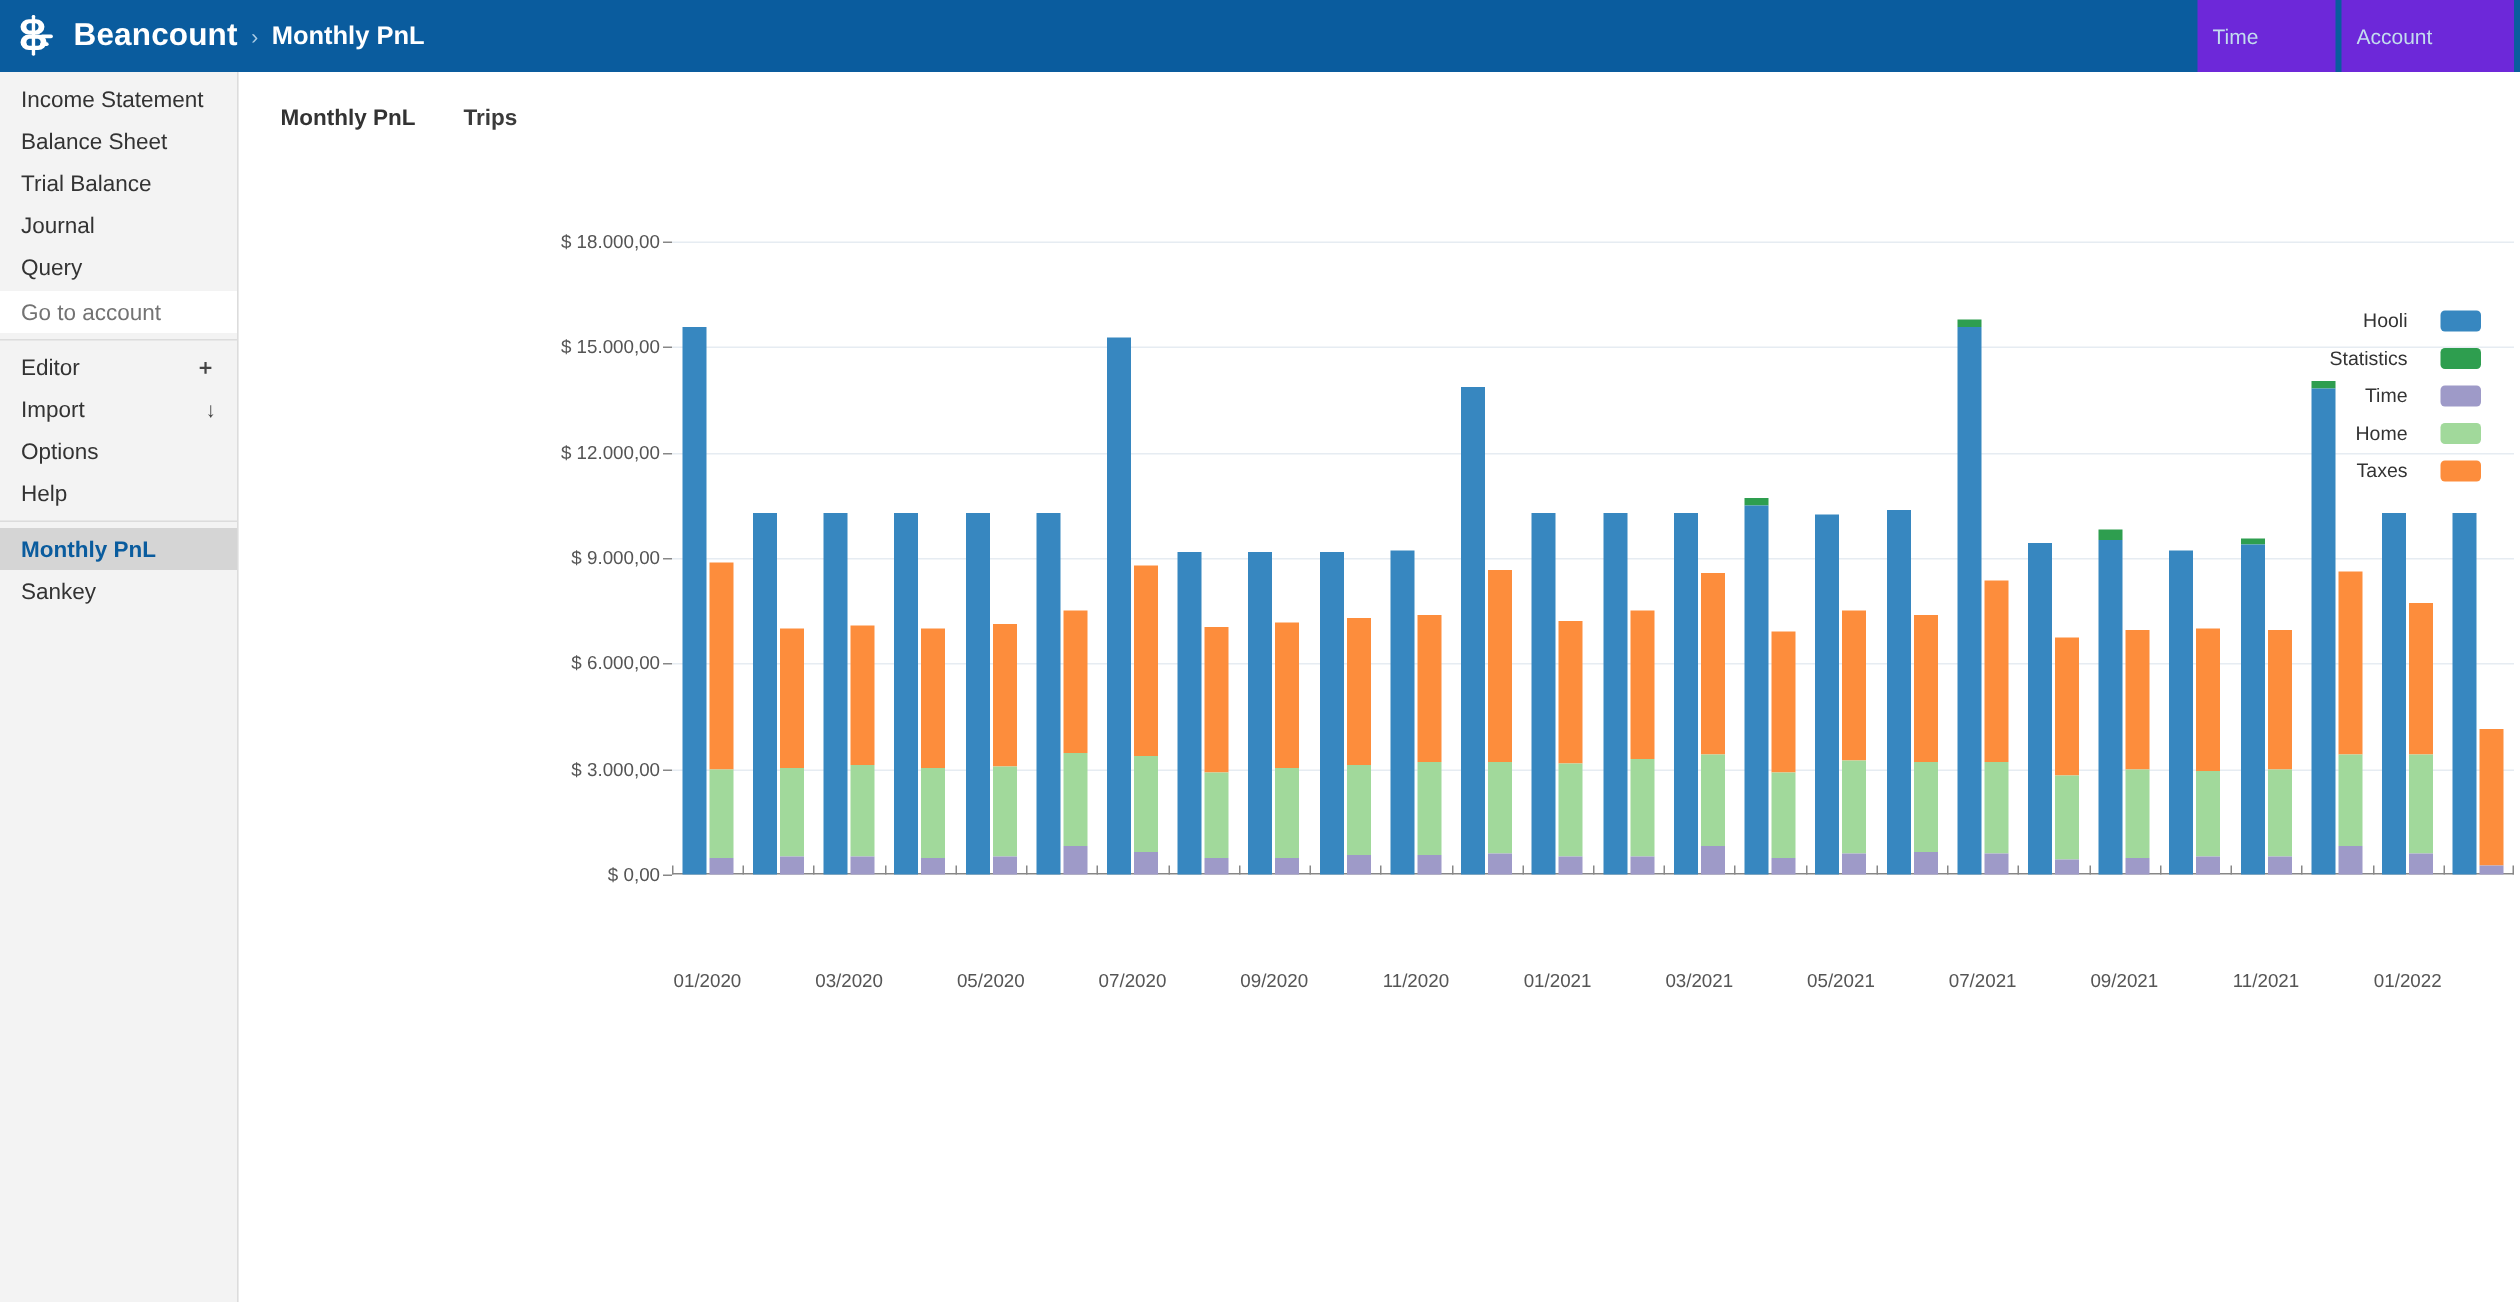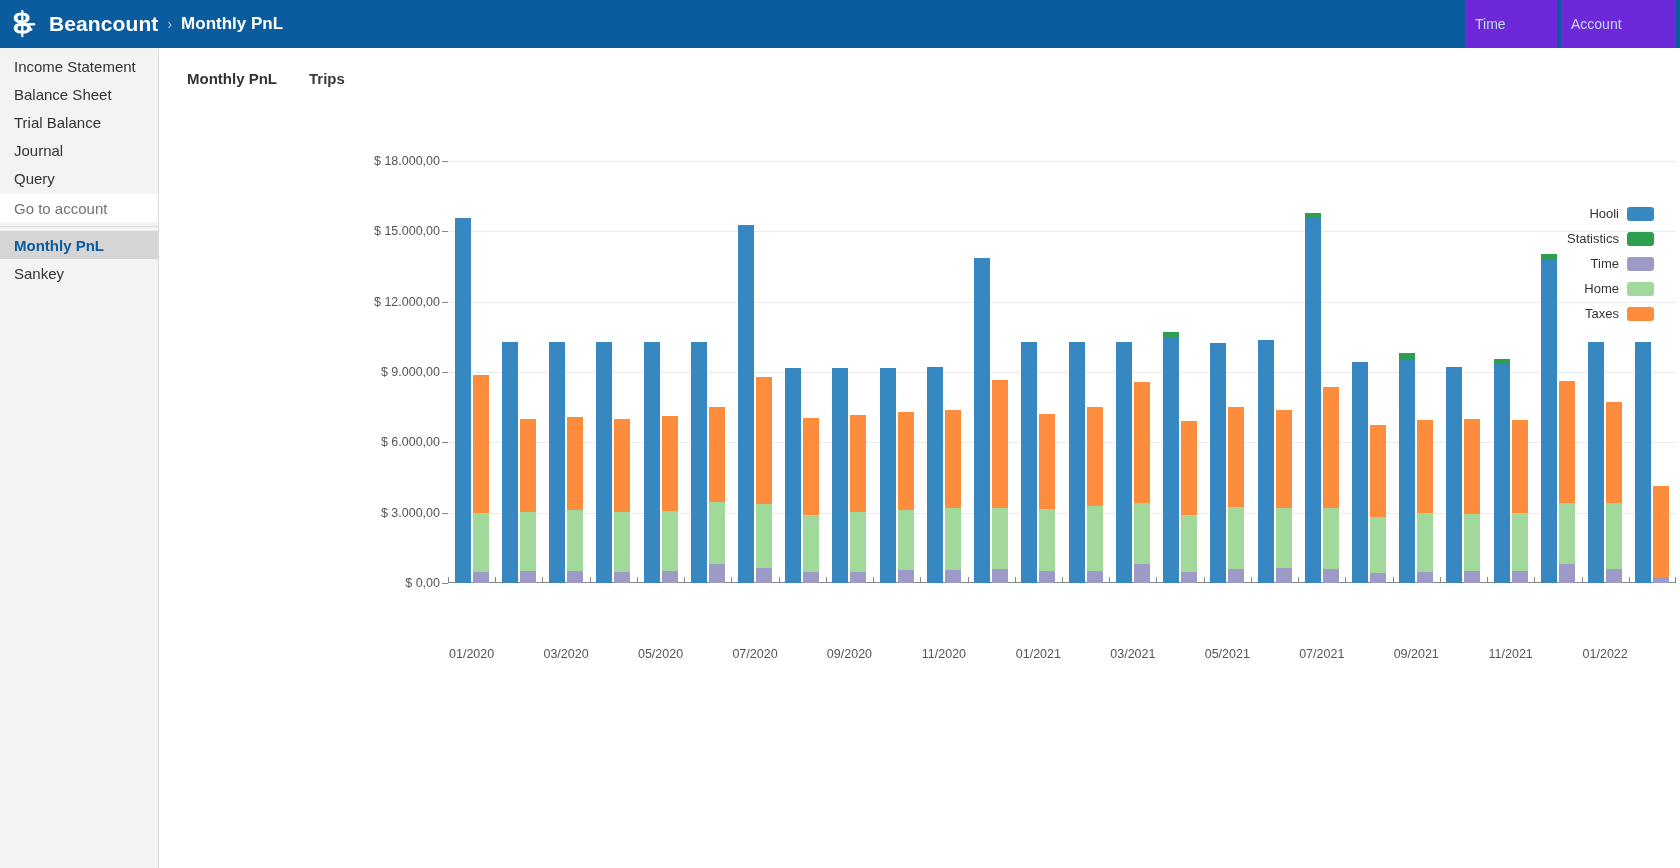--- a/index.html
+++ b/index.html
@@ -155,21 +155,21 @@
   }
 
   
   #legend {
     position: absolute;
     right: 12px; top: 100px;
     display: flex; flex-direction: column; gap: 10px;
     align-items: flex-end;
   }
   .legend-row {
-    display: flex; align-items: center; gap: 8px;
+    display: flex; align-items: center; gap: 22px;
     cursor: pointer;
     justify-content: flex-end;
   }
   .legend-label {
     font-size: 13px; color: #333333; white-space: nowrap;
   }
   .legend-swatch {
     width: 27px; height: 14px; border-radius: 3px;
   }
 </style>
@@ -205,20 +205,36 @@
       <div class="nav-item">
         <span class="nav-label">Trial Balance</span>
       </div>
       <div class="nav-item">
         <span class="nav-label">Journal</span>
       </div>
       <div class="nav-item">
         <span class="nav-label">Query</span>
       </div>
       <div id="goto-account">Go to account</div>
+    </div>
+    <div class="nav-group">
+      <div class="nav-item">
+        <span class="nav-label">Editor</span>
+        <span class="nav-badge">＋</span>
+      </div>
+      <div class="nav-item">
+        <span class="nav-label">Import</span>
+        <span class="nav-badge">↓</span>
+      </div>
+      <div class="nav-item">
+        <span class="nav-label">Options</span>
+      </div>
+      <div class="nav-item">
+        <span class="nav-label">Help</span>
+      </div>
     </div>
     <div class="nav-group last">
       <div class="nav-item active">
         <span class="nav-label">Monthly PnL</span>
       </div>
       <div class="nav-item">
         <span class="nav-label">Sankey</span>
       </div>
     </div>
   </nav>

